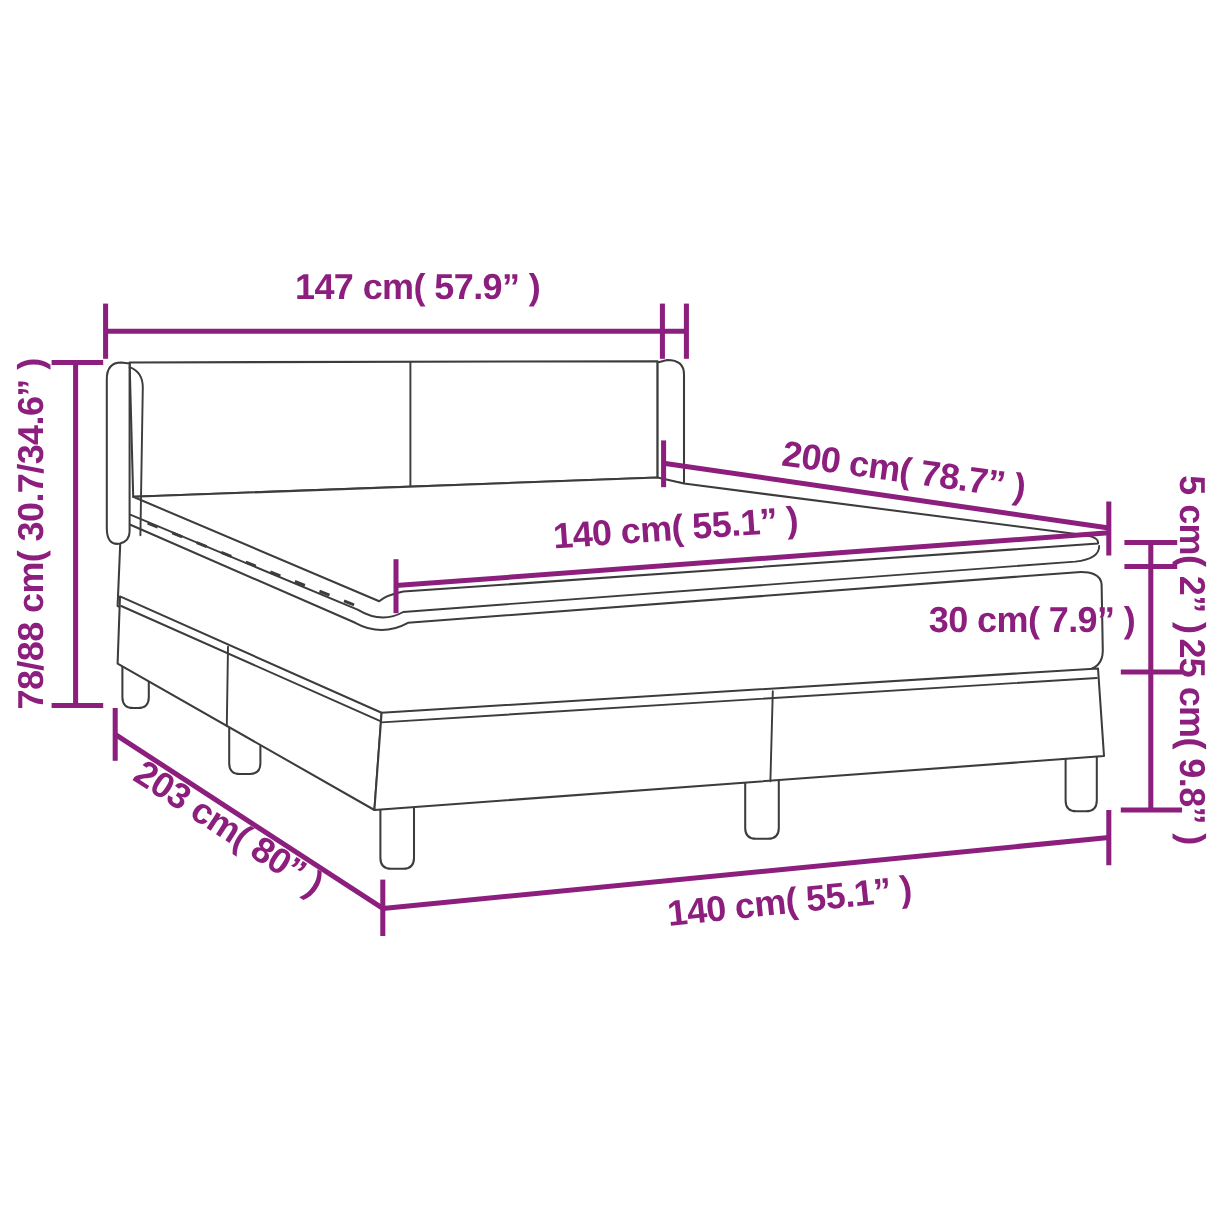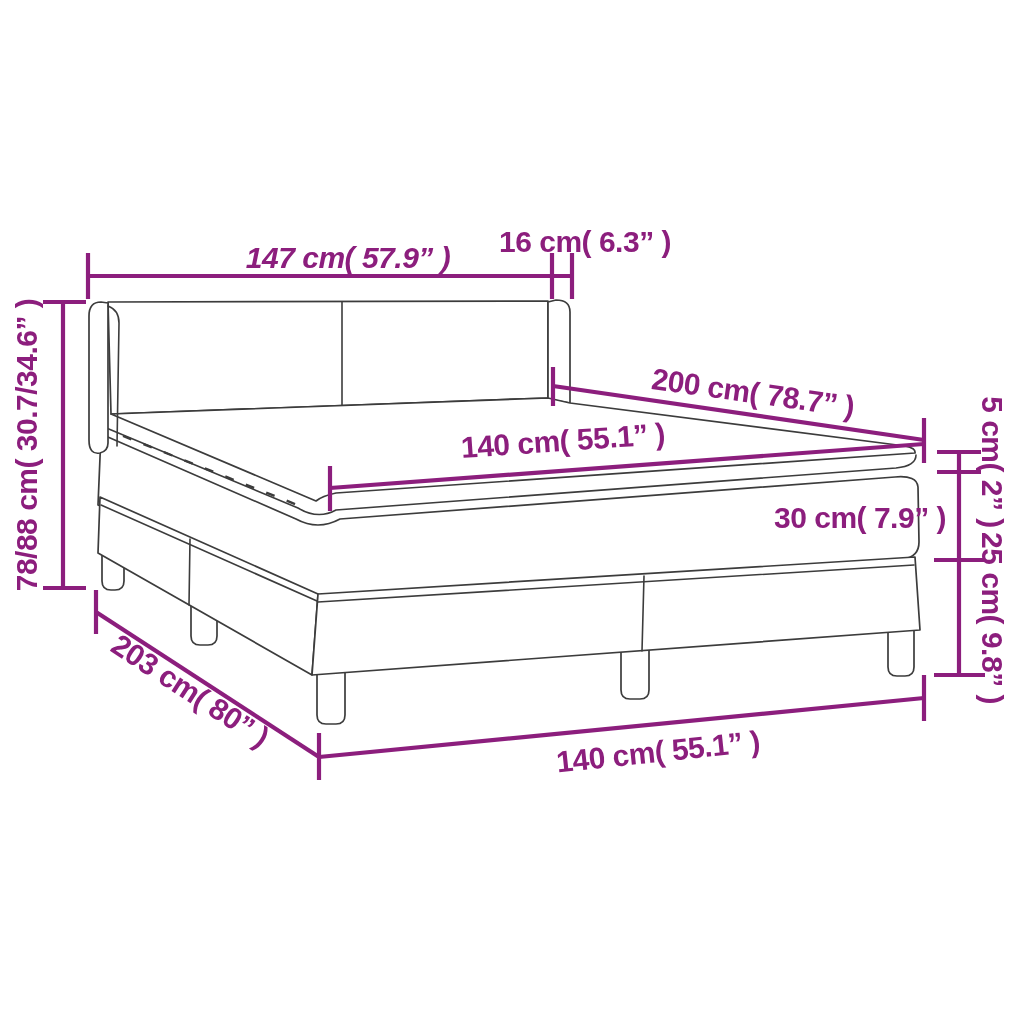--- a/index.html
+++ b/index.html
@@ -109,23 +109,22 @@
       </g>
 
       <g>
         <line class="dim" x1="319" y1="757" x2="924" y2="698"></line>
         <line class="dim" x1="319" y1="733" x2="319" y2="780"></line>
         <line class="dim" x1="924" y1="675" x2="924" y2="721"></line>
       </g>
     </g>
   </svg>
 
-  <div class="dim-label" style="left:348px; top:258px;font-style:italic;">147 cm( 57.9” )</div>
+  <div class="dim-label" style="left:348px; top:240px;">147 cm( 57.9” )</div>
 
-  <div class="dim-label" style="left:585px; top:242px;">16 cm( 6.3” )</div>
 
   <div class="dim-label" style="left:27px; top:445px; --r:-90deg;">78/88 cm( 30.7/34.6” )</div>
 
   <div class="dim-label" style="left:753px; top:393px; --r:8deg;">200 cm( 78.7” )</div>
 
   <div class="dim-label" style="left:563px; top:441px; --r:-4deg;">140 cm( 55.1” )</div>
 
   <div class="dim-label" style="left:992px; top:462px; --r:90deg;">5 cm( 2” )</div>
 
   <div class="dim-label" style="left:860px; top:518px;">30 cm( 7.9” )</div>

